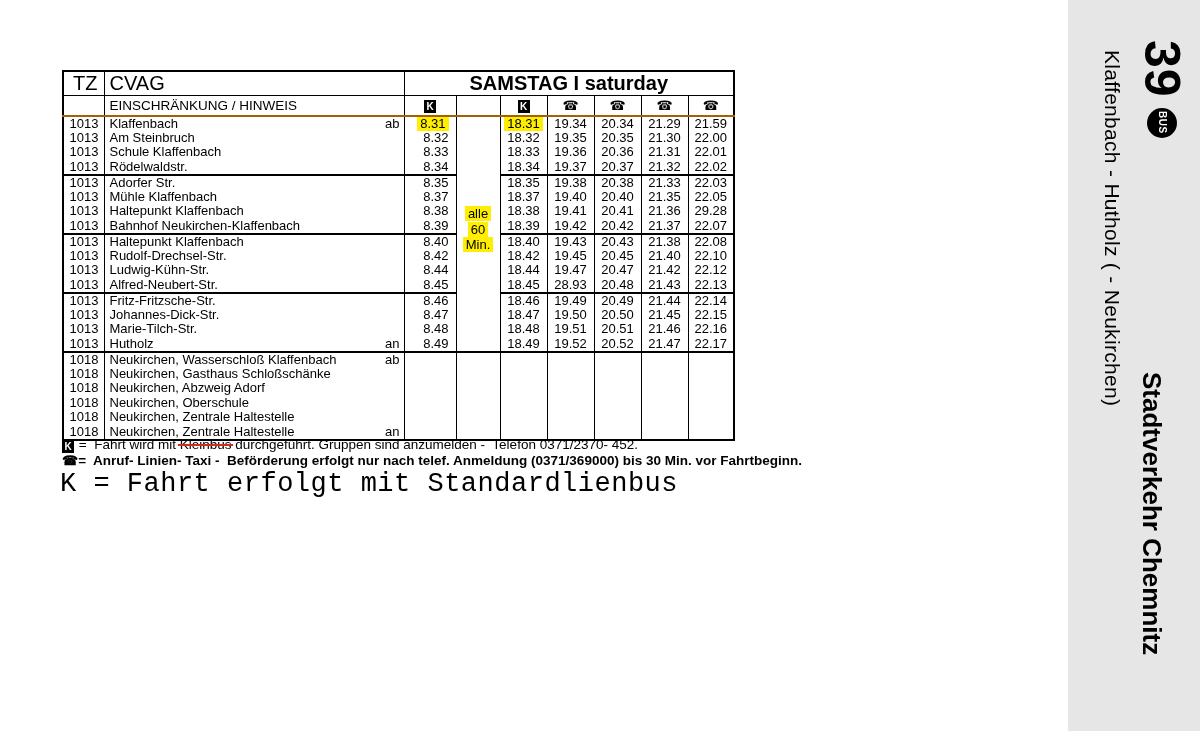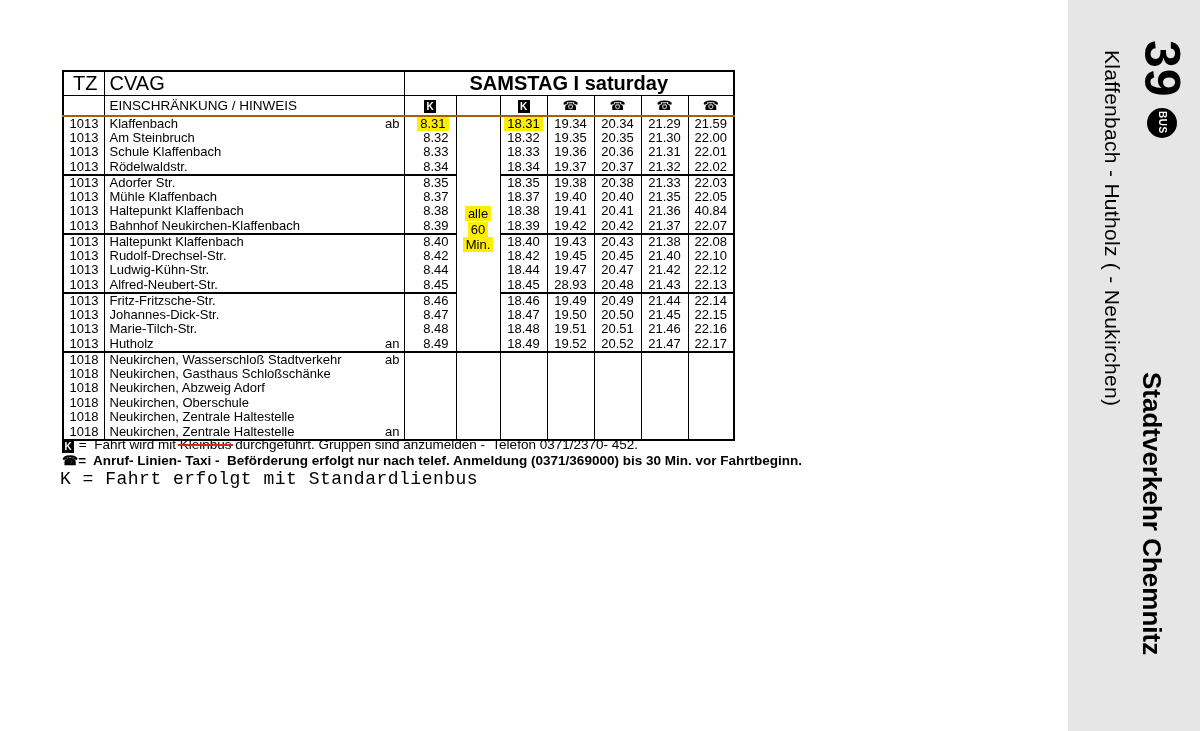--- a/index.html
+++ b/index.html
@@ -47,21 +47,21 @@
   #fn1 { top:437px; }
   #fn2 { top:453px;font-weight:bold; }
   .fn .kbox { margin-right:1px; }
   .struck { position:relative; }
   .struck::after {
     content:""; position:absolute; left:-2px; right:-2px; top:50%;
     height:2px; background:var(--strike); transform:translateY(-1px);
   }
   #typewriter {
     position:absolute; left:60px; top:469px;
-    font-family:"Liberation Mono", monospace; font-size:18px;
+    font-family:"Liberation Mono", monospace; font-size:27px;
     letter-spacing:0.5px; white-space:pre;text-align:right;
   }
 
   
   .sidebar { position:absolute; left:1068px; top:0; width:132px; height:731px; background:var(--sidebar-bg); }
   .v { writing-mode:vertical-rl; line-height:1; }
   .route { position:absolute; left:34px; top:50px; font-size:21px; letter-spacing:0.3px; }
   .linegrp { position:absolute; left:70px; top:40px; width:48px; display:flex; flex-direction:column; align-items:center; gap:10px; }
   .linenum { writing-mode:vertical-rl; line-height:1; font-size:50px; font-weight:bold; letter-spacing:1px; }
   .busbadge { width:30px; height:30px; border-radius:50%; background:#000; display:flex; align-items:center; justify-content:center; }
@@ -170,21 +170,21 @@
         <td class="t-other">22.05</td>
       </tr>
       <tr>
         <td class="c-tz">1013</td>
         <td class="c-stop"><span>Haltepunkt Klaffenbach</span></td>
         <td class="t-first">8.38</td>
         <td class="t-other">18.38</td>
         <td class="t-other">19.41</td>
         <td class="t-other">20.41</td>
         <td class="t-other">21.36</td>
-        <td class="t-other">40.84</td>
+        <td class="t-other">29.28</td>
       </tr>
       <tr>
         <td class="c-tz">1013</td>
         <td class="c-stop"><span>Bahnhof Neukirchen-Klaffenbach</span></td>
         <td class="t-first">8.39</td>
         <td class="t-other">18.39</td>
         <td class="t-other">19.42</td>
         <td class="t-other">20.42</td>
         <td class="t-other">21.37</td>
         <td class="t-other">22.07</td>
@@ -264,21 +264,21 @@
         <td class="c-stop"><span class="dir">an</span><span>Hutholz</span></td>
         <td class="t-first">8.49</td>
         <td class="t-other">18.49</td>
         <td class="t-other">19.52</td>
         <td class="t-other">20.52</td>
         <td class="t-other">21.47</td>
         <td class="t-other">22.17</td>
       </tr>
       <tr class="sep">
         <td class="c-tz">1018</td>
-        <td class="c-stop"><span class="dir">ab</span><span>Neukirchen, Wasserschloß Stadtverkehr</span></td>
+        <td class="c-stop"><span class="dir">ab</span><span>Neukirchen, Wasserschloß Klaffenbach</span></td>
         <td class="t-first"></td>
         <td class="note-td"></td>
         <td class="t-other"></td>
         <td class="t-other"></td>
         <td class="t-other"></td>
         <td class="t-other"></td>
         <td class="t-other"></td>
       </tr>
       <tr>
         <td class="c-tz">1018</td>

